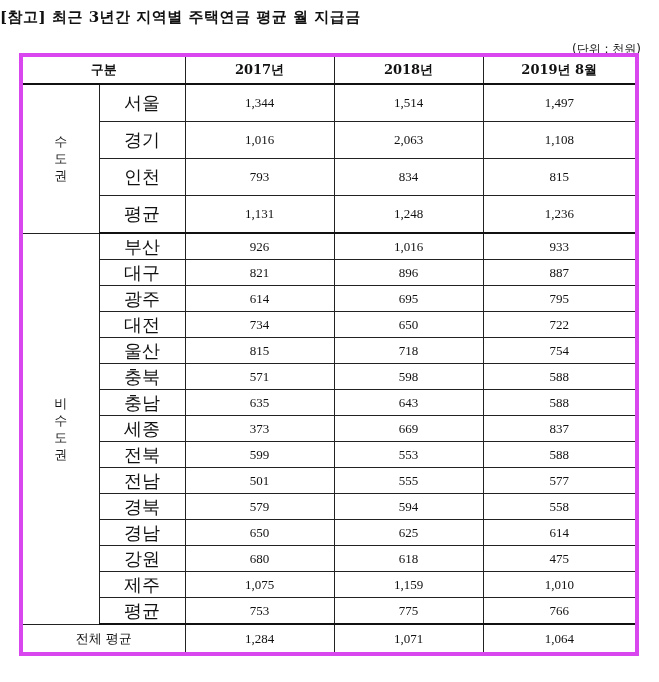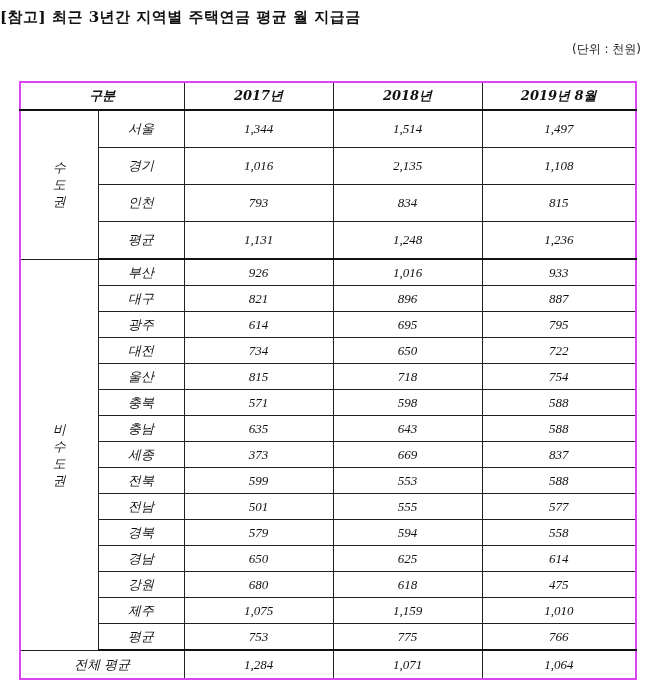--- a/index.html
+++ b/index.html
@@ -2,27 +2,27 @@
 <html><head>
 <meta charset="utf-8">
 <style>
   html, body { margin: 0; padding: 0; background: #ffffff; }
   body { width: 659px; height: 682px; position: relative; overflow: hidden;
          font-family: "DejaVu Sans", "Liberation Sans", sans-serif; color: #111; }
   .title { position: absolute; top: 8px; left: 0; width: 659px; text-align: left;
            font-family: "DejaVu Serif", "Liberation Serif", serif; font-weight: bold;
            font-size: 15px; letter-spacing: 0.5px; }
   .unit { position: absolute; top: 41px; right: 18px; font-size: 12px; color: #222; }
-  table { position: absolute; top: 81px; left: 19px; width: 616px; border-collapse: collapse;
-          table-layout: fixed; border: 2px solid #d946ef; font-style: italic; }
+  table { position: absolute; top: 53px; left: 19px; width: 616px; border-collapse: collapse;
+          table-layout: fixed; border: 4px solid #d946ef; }
   td, th { border: 1px solid #222; text-align: center; vertical-align: middle; padding: 0;
            font-size: 13px; font-family: "Liberation Serif", "DejaVu Serif", serif; }
   th { font-weight: bold; height: 26px; border-bottom: 2px solid #111;
        font-family: "DejaVu Serif", "Liberation Serif", serif; font-size: 13px; }
-  td.region { font-family: "DejaVu Sans", sans-serif; font-size: 13px; }
+  td.region { font-family: "DejaVu Sans", sans-serif; font-size: 18px; }
   td.group { font-family: "DejaVu Sans", sans-serif; font-size: 13px; line-height: 17px; }
   td.group span { display: block; }
   tr.capital td { height: 36px; }
   tr.noncap td { height: 25px; }
   tr.capital.last td { border-bottom: 2px solid #111; }
   tr.noncap.last td { border-bottom: 2px solid #111; }
   tr.total td { height: 27px; }
   td.totlabel { font-family: "DejaVu Sans", sans-serif; }
 </style>
 </head>
@@ -55,21 +55,21 @@
           <span>권</span>
         </td>
         <td class="region">서울</td>
         <td>1,344</td>
         <td>1,514</td>
         <td>1,497</td>
       </tr>
       <tr class="capital">
         <td class="region">경기</td>
         <td>1,016</td>
-        <td>2,135</td>
+        <td>2,063</td>
         <td>1,108</td>
       </tr>
       <tr class="capital">
         <td class="region">인천</td>
         <td>793</td>
         <td>834</td>
         <td>815</td>
       </tr>
       <tr class="capital last">
         <td class="region">평균</td>

